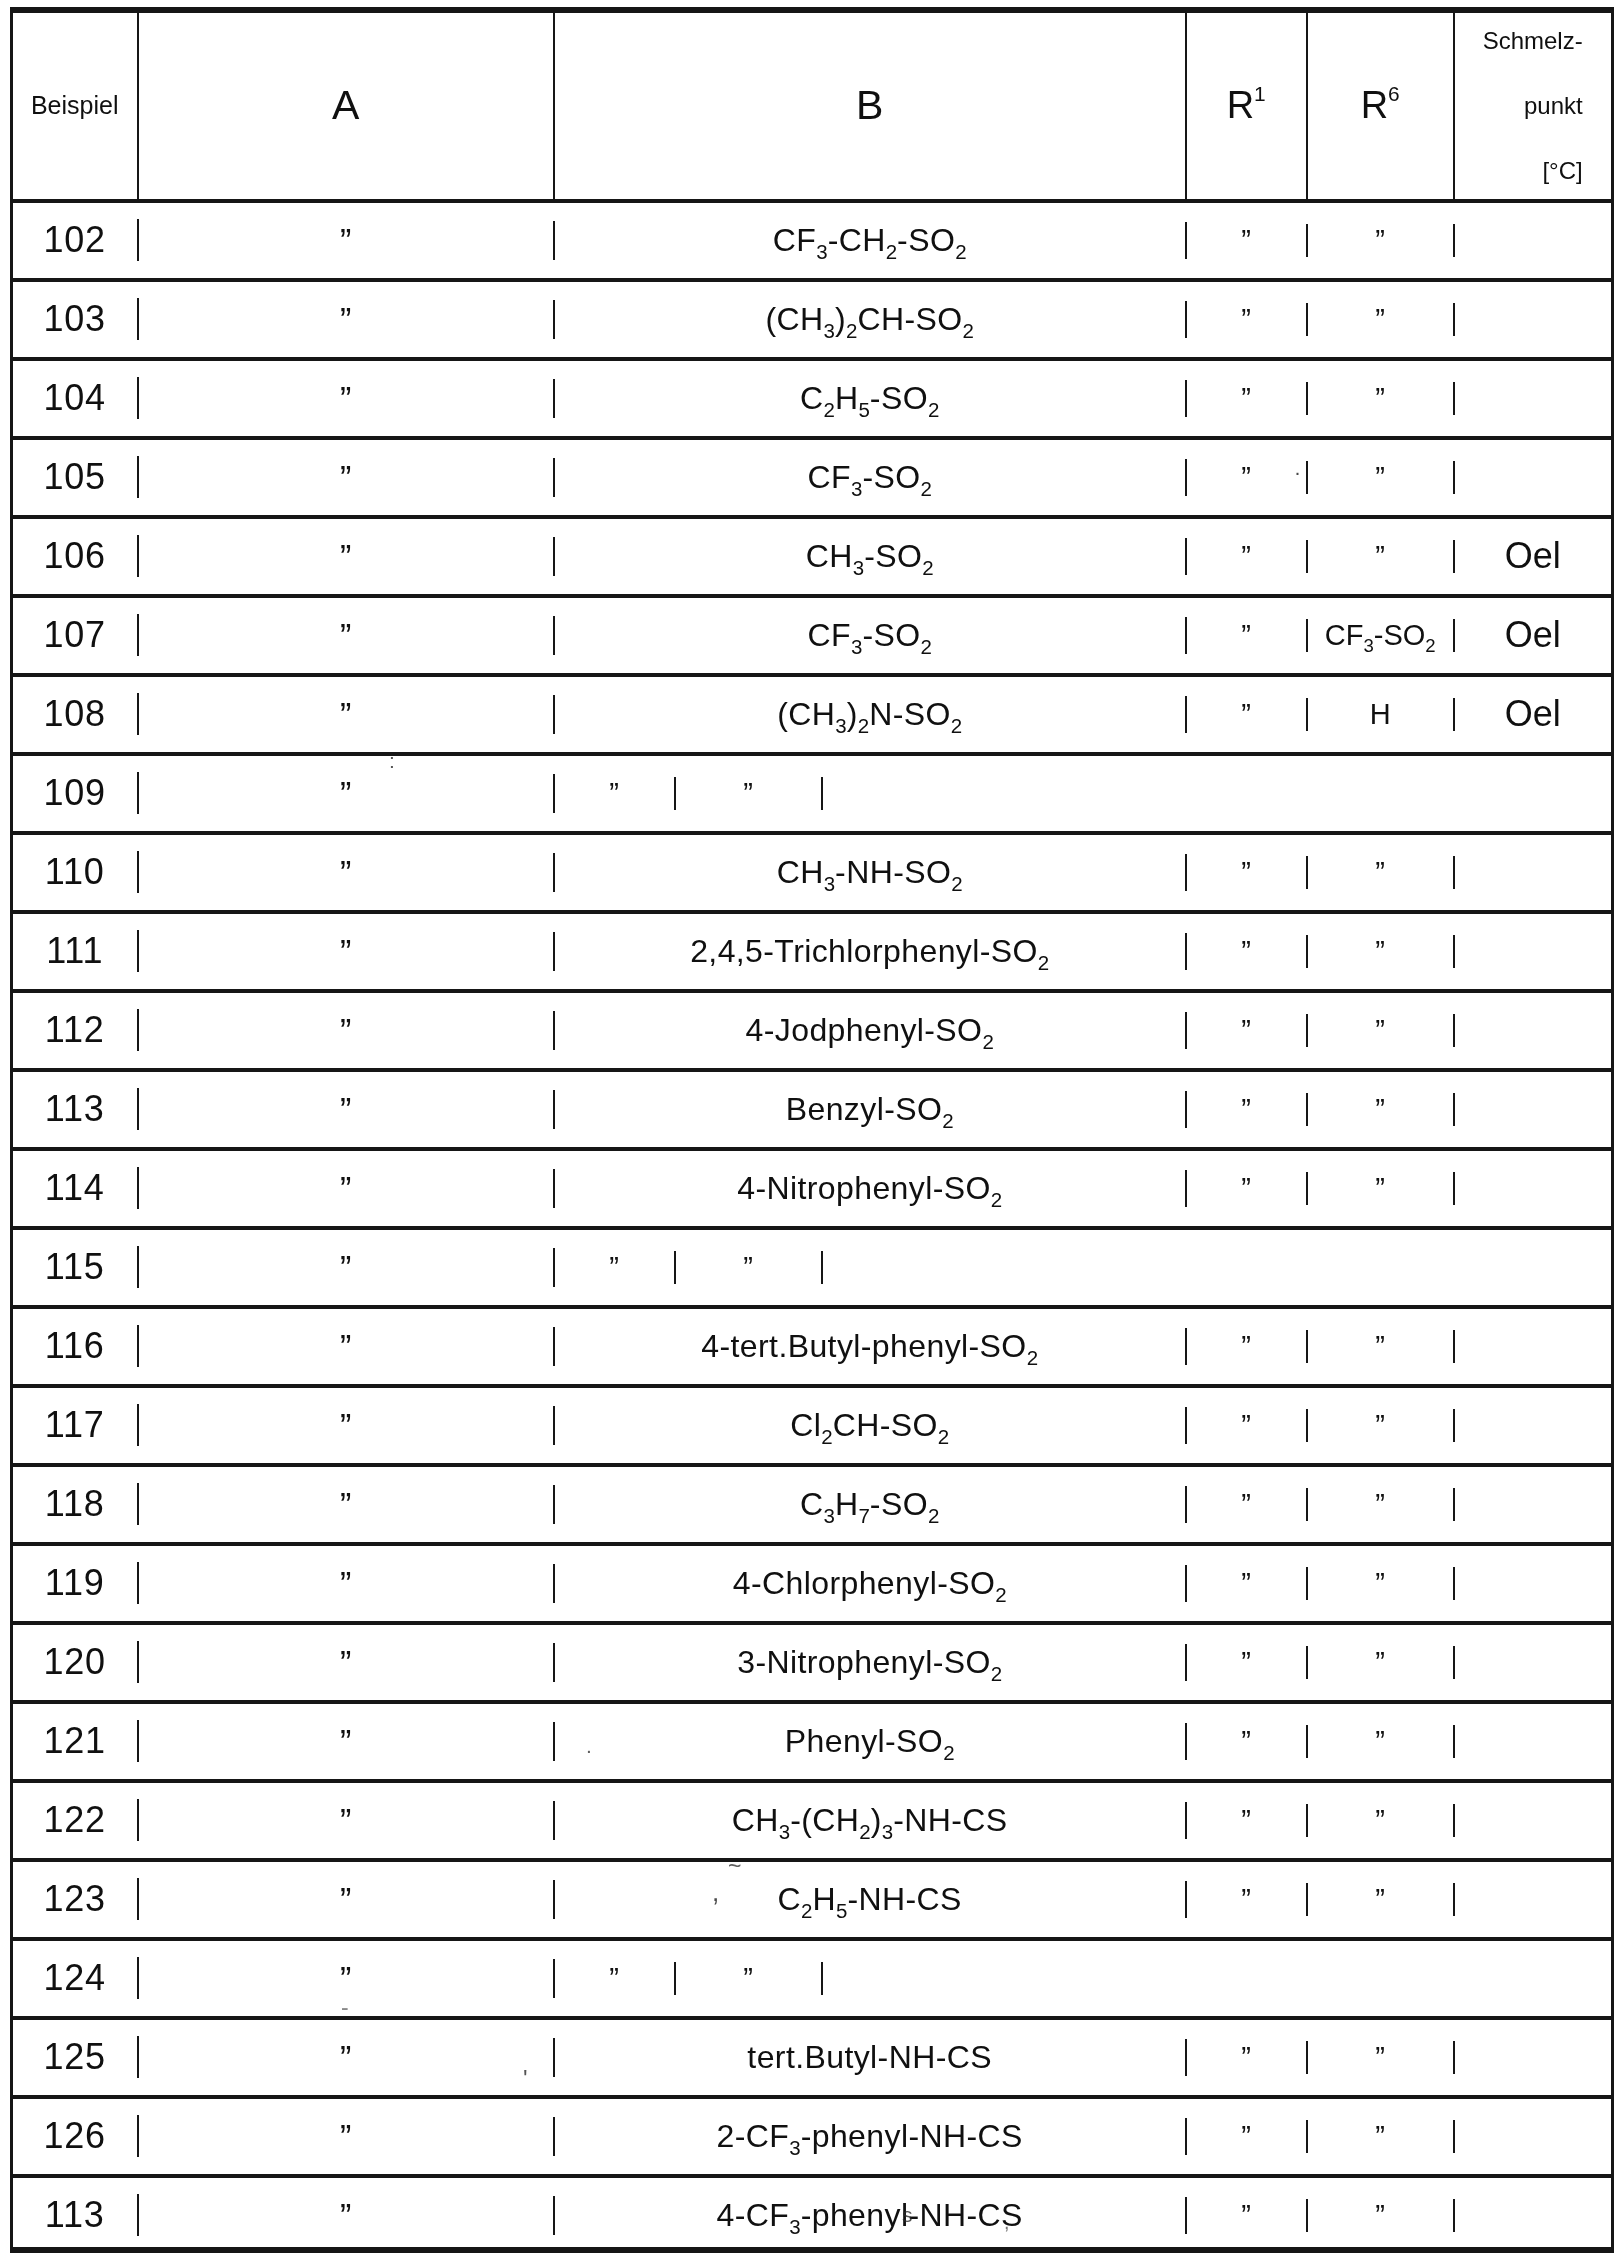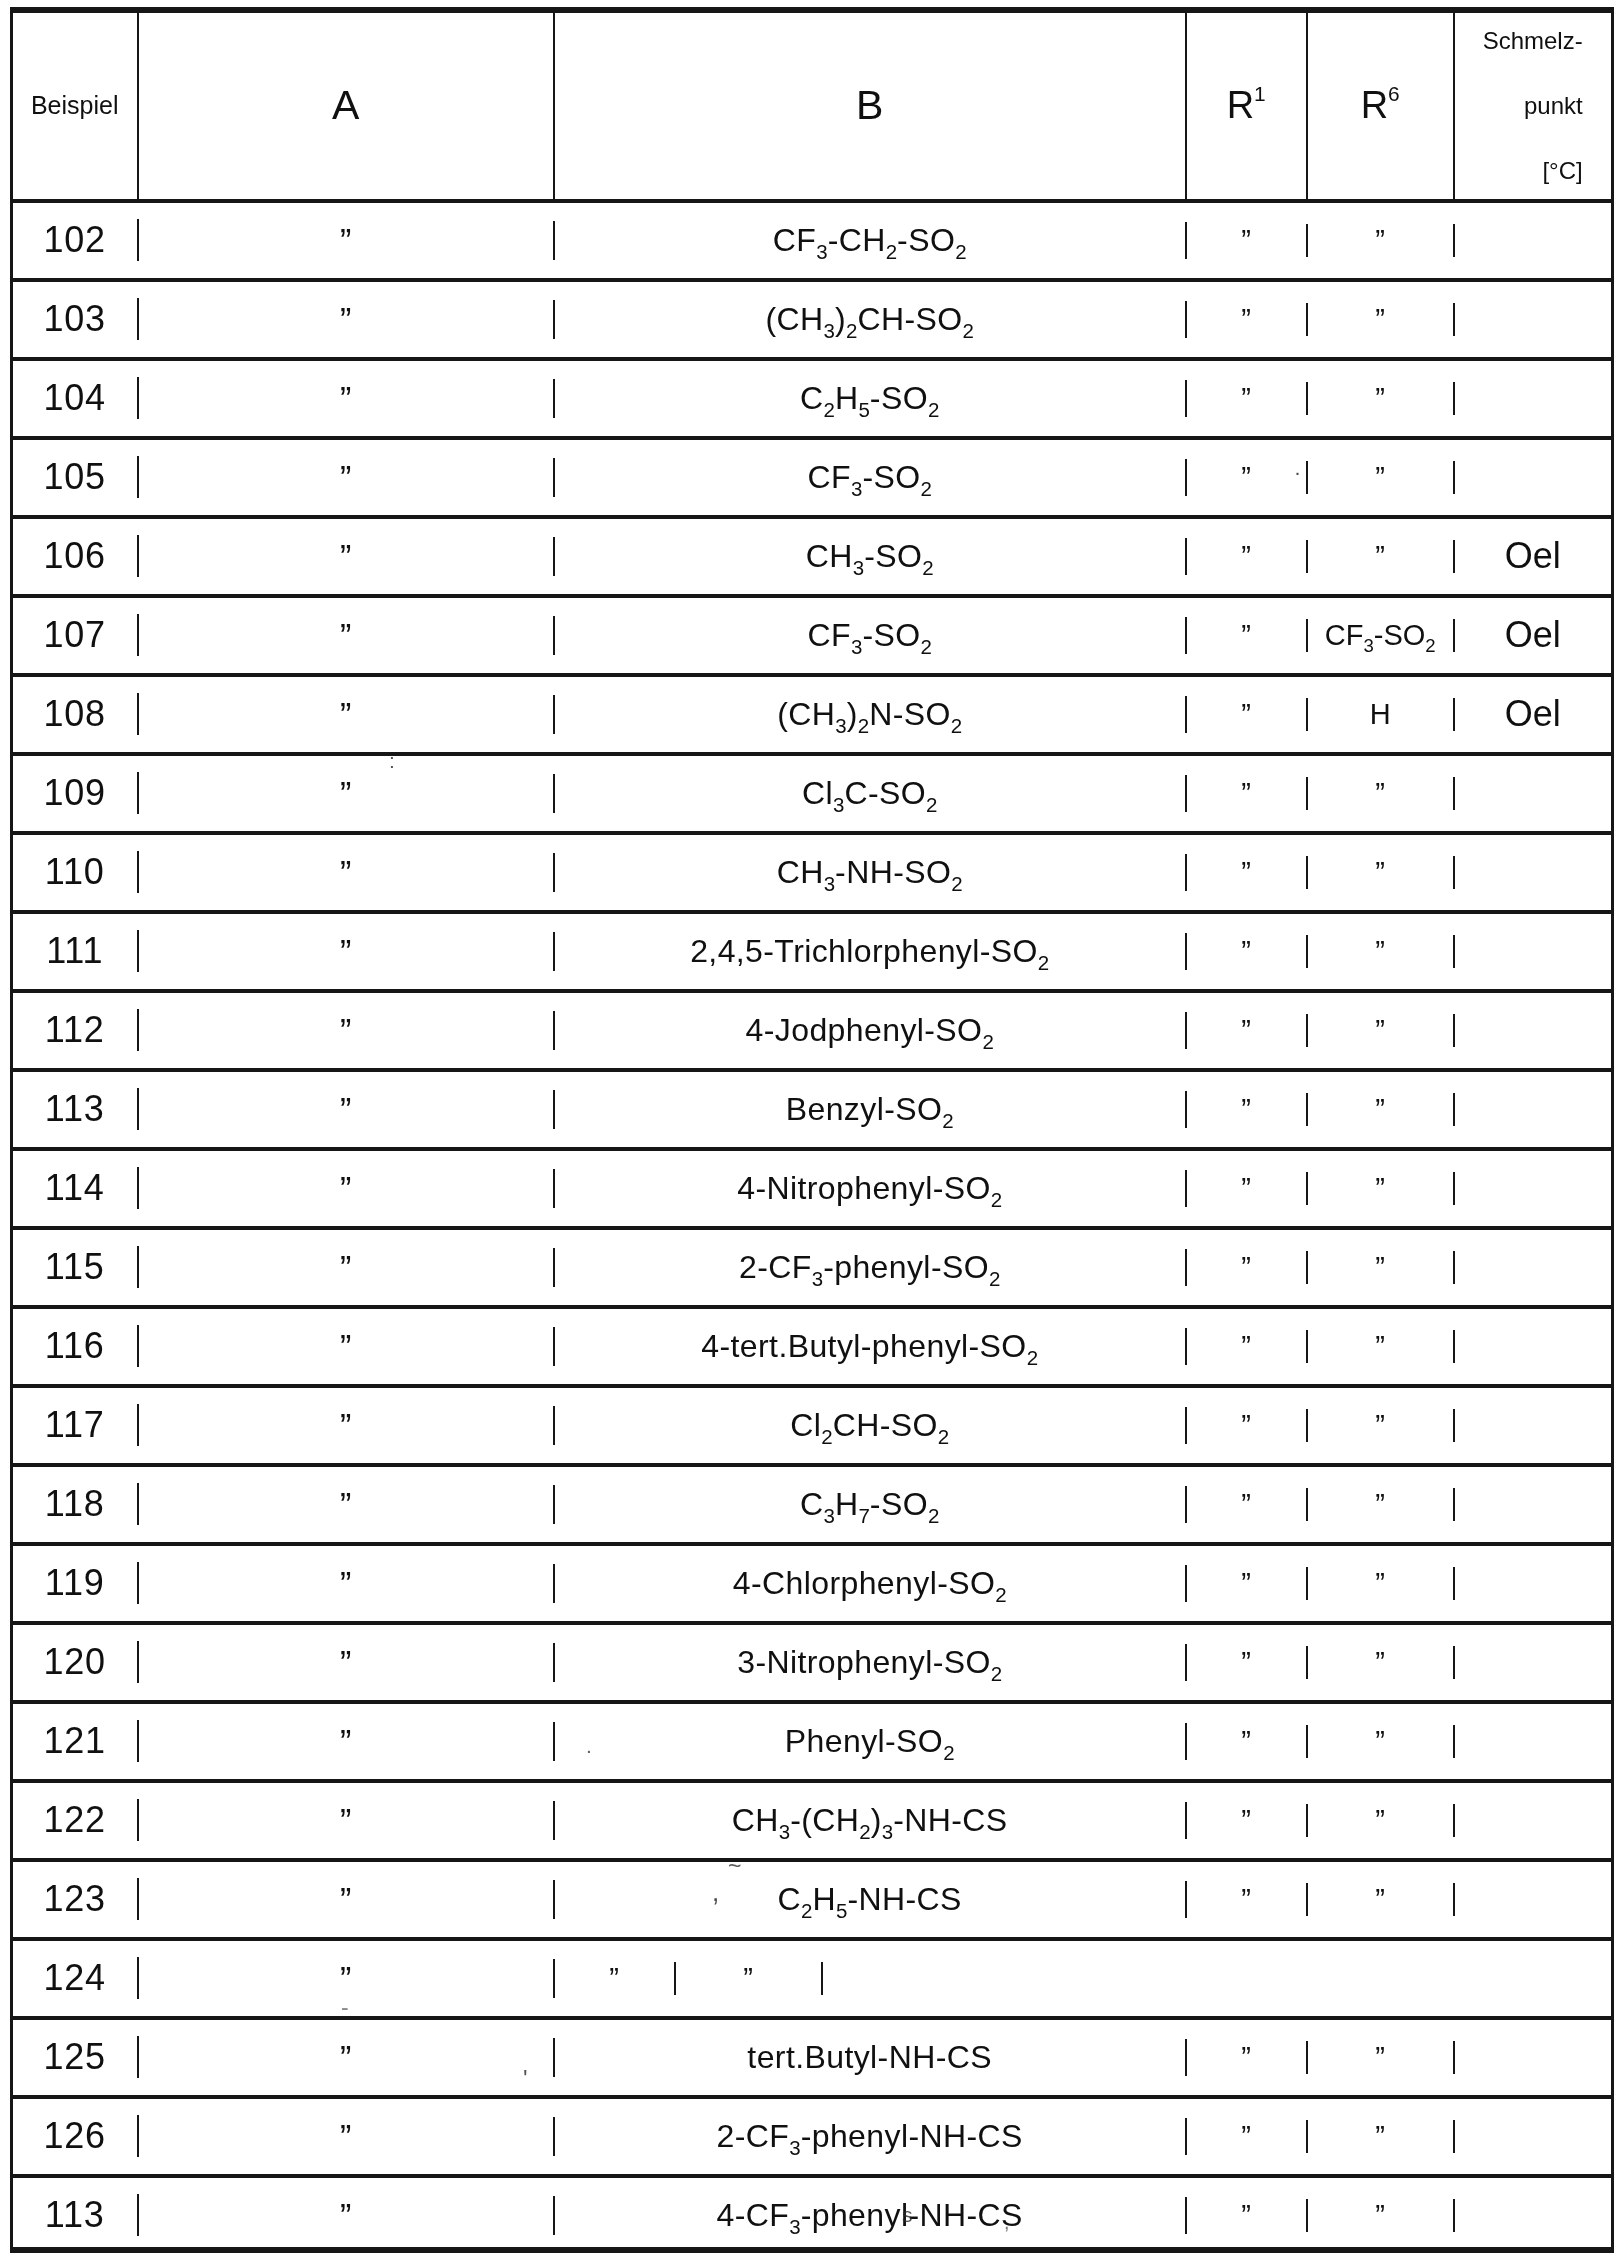--- a/index.html
+++ b/index.html
@@ -198,23 +198,20 @@
             <span>Oel</span>
           </div>
         </div>
         <div class="row data">
           <div class="cell c0">
             <span>109</span>
           </div>
           <div class="cell c1">
             <span>”</span>
           </div>
-          <div class="cell c2">
-            <span>Cl<sub>3</sub>C-SO<sub>2</sub></span>
-          </div>
           <div class="cell c3">
             <span>”</span>
           </div>
           <div class="cell c4">
             <span>”</span>
           </div>
           <div class="cell c5">
             <span></span>
           </div>
         </div>
@@ -317,23 +314,20 @@
           <div class="cell c5">
             <span></span>
           </div>
         </div>
         <div class="row data">
           <div class="cell c0">
             <span>115</span>
           </div>
           <div class="cell c1">
             <span>”</span>
-          </div>
-          <div class="cell c2">
-            <span>2-CF<sub>3</sub>-phenyl-SO<sub>2</sub></span>
           </div>
           <div class="cell c3">
             <span>”</span>
           </div>
           <div class="cell c4">
             <span>”</span>
           </div>
           <div class="cell c5">
             <span></span>
           </div>

